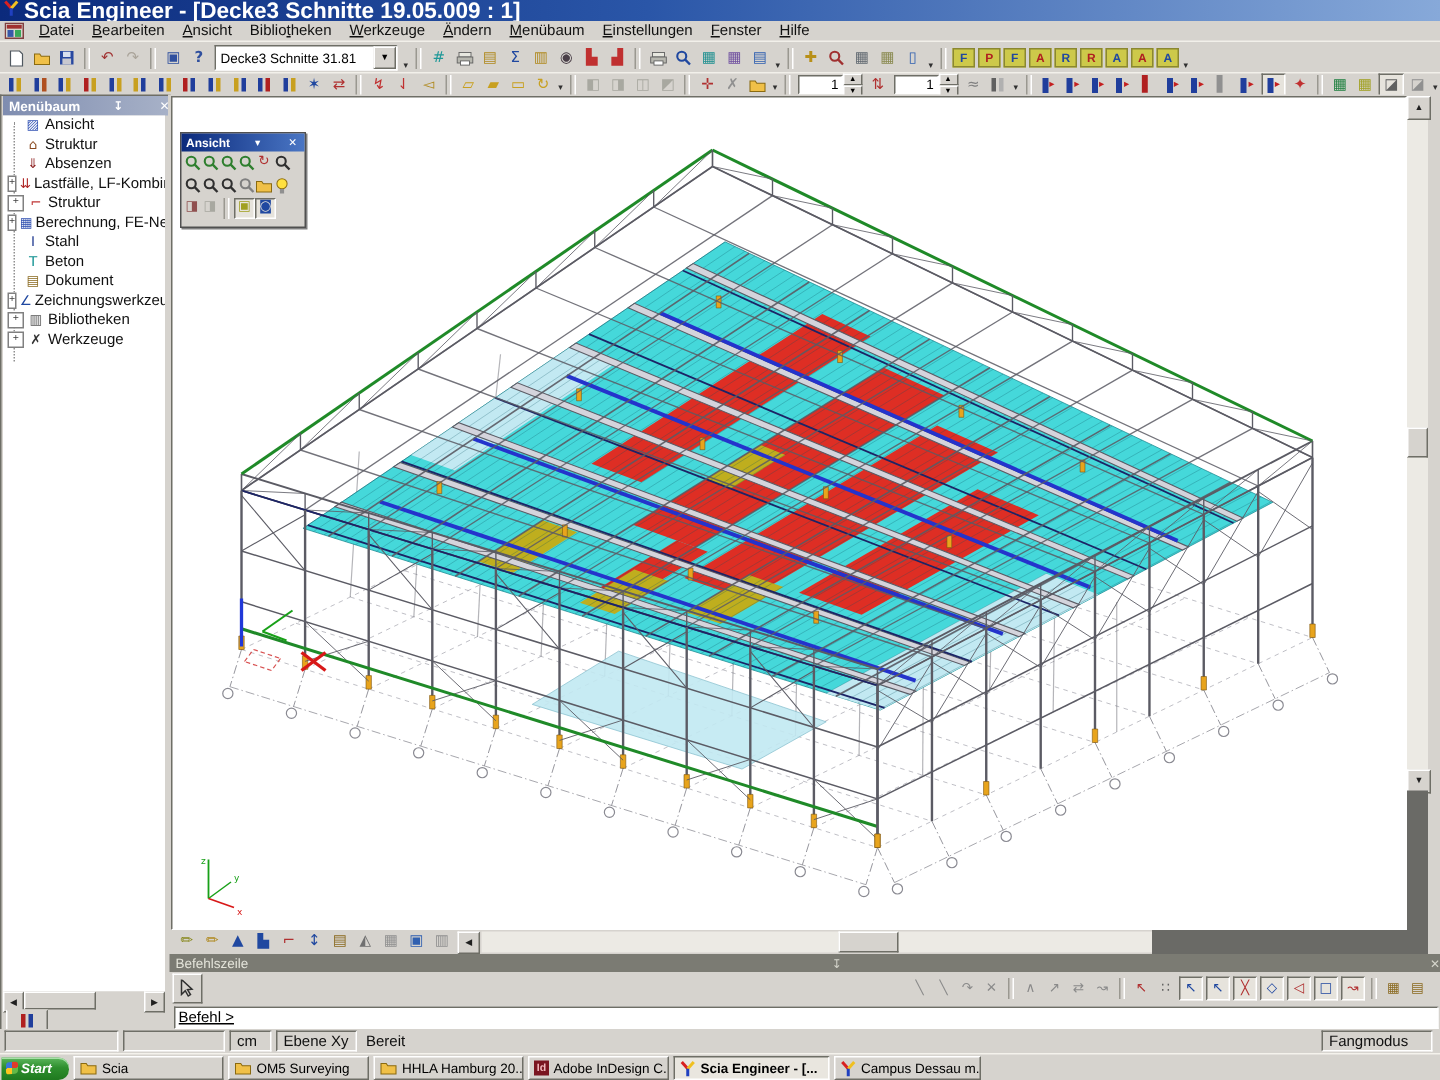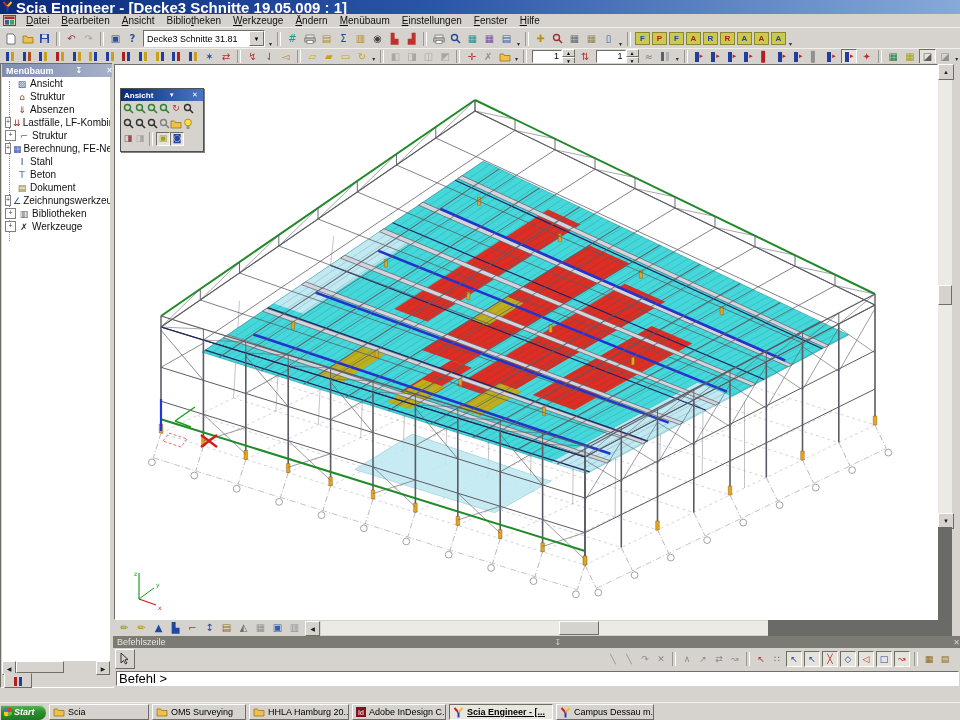--- a/index.html
+++ b/index.html
@@ -82,21 +82,21 @@
   #cmdpanel{left:112px;top:636px;width:848px;height:50px;background:#d6d3ce;}
   #cmd-head{left:1px;top:0;width:846px;height:12px;background:#7b7b73;color:#e4e4da;font-size:9px;
     display:flex;align-items:center;padding-left:4px;position:absolute;}
   #cmd-head .hbtn{margin-left:auto;padding:0 3px;font-size:8px;color:#d6d6cc;}
   #cmd-body{left:1px;top:12px;width:846px;height:22px;position:absolute;display:flex;align-items:center;}
   #cursor-btn{width:18px;height:18px;margin-left:2px;display:flex;align-items:center;justify-content:center;}
   #snapbar{margin-left:auto;margin-right:6px;display:flex;align-items:center;}
   #snapbar .ic{width:14px;height:14px;font-size:9px;}
   #cmd-input-row{left:1px;top:34px;width:846px;height:16px;position:absolute;display:flex;align-items:center;}
   #cmd-input{width:838px;height:13px;margin-left:3px;border:1px solid;border-color:#6e6e66 #fff #fff #6e6e66;
-    font-size:13px;font-family:"Liberation Sans",sans-serif;padding:0 2px;background:#fff;}
+    font-size:10px;font-family:"Liberation Sans",sans-serif;padding:0 2px;background:#fff;text-decoration:underline;}
   
   #statusbar{left:0;top:686px;width:960px;height:16px;background:#d6d3ce;display:flex;align-items:center;
     font-size:10px;color:#101010;}
   .stcell{height:12px;border:1px solid;border-color:#6e6e66 #fff #fff #6e6e66;margin-left:3px;
     display:flex;align-items:center;padding:0 4px;}
   
   #taskbar{left:0;top:702px;width:960px;height:18px;background:#d6d3ce;border-top:1px solid #f4f2ec;
     display:flex;align-items:center;}
   #startbtn{width:42px;height:15px;margin-left:1px;border-radius:0 7px 7px 0;
     background:linear-gradient(#5eb75e,#2e8f2e 45%,#1f7a1f);color:#fff;font-size:9px;font-style:italic;
@@ -1000,20 +1000,28 @@
           <span class="tbsep"></span>
           <span class="ic" style="color: rgb(138, 106, 32);">▦</span>
           <span class="ic" style="color: rgb(138, 106, 32);">▤</span>
         </span>
     </div>
     <div id="cmd-input-row">
       <input id="cmd-input" type="text" value="Befehl &gt;" style="">
     </div>
   </div>
 
+  <div id="statusbar" class="abs">
+    <span class="stcell" style="width:66px"></span>
+    <span class="stcell" style="width:58px"></span>
+    <span class="stcell" style="width:18px">cm</span>
+    <span class="stcell" style="width:44px">Ebene Xy</span>
+    <span style="margin-left:6px">Bereit</span>
+    <span class="stcell" style="margin-left:auto;margin-right:5px;width:64px">Fangmodus</span>
+  </div>
 
   <div id="taskbar" class="abs">
     <span id="startbtn">
       <span class="xplogo"></span>
       <span>Start</span>
     </span>
     <span id="tasks" style="display:flex;align-items:center">
         <span class="task" style="width: 92px;">
           <span class="tic">
             <svg width="12" height="10" viewBox="0 0 12 10">
@@ -1037,21 +1045,21 @@
             </svg>
           </span>
           <span>HHLA Hamburg 20...</span>
         </span>
         <span class="task" style="width: 86px;">
           <span class="tic">
             <span class="idicon">Id</span>
           </span>
           <span>Adobe InDesign C...</span>
         </span>
-        <span class="task active" style="width: 96px; text-decoration: underline;">
+        <span class="task active" style="width: 96px;">
           <span class="tic">
             <svg width="11" height="11" viewBox="0 0 11 11">
               <line x1="5.5" y1="5.5" x2="1.5" y2="1" stroke="#d82020" stroke-width="2"></line>
               <line x1="5.5" y1="5.5" x2="9.5" y2="1" stroke="#f0c020" stroke-width="2"></line>
               <line x1="5.5" y1="5.5" x2="5.5" y2="10.5" stroke="#2040c0" stroke-width="2"></line>
             </svg>
           </span>
           <span>Scia Engineer - [...</span>
         </span>
         <span class="task" style="width: 90px;">

